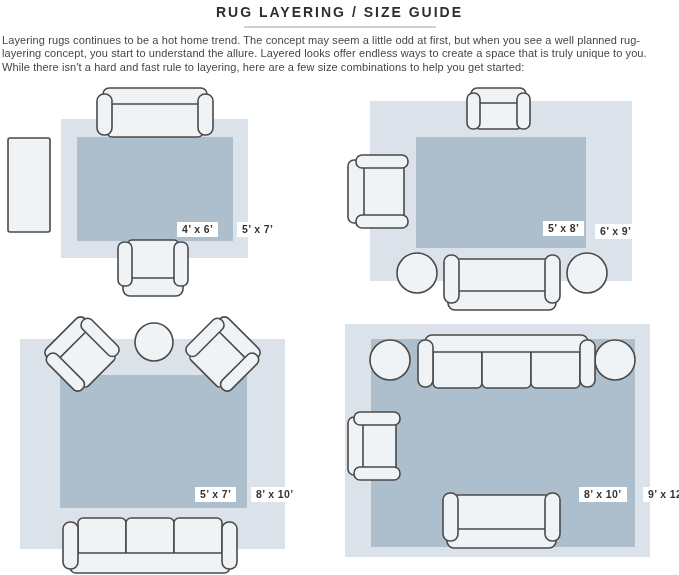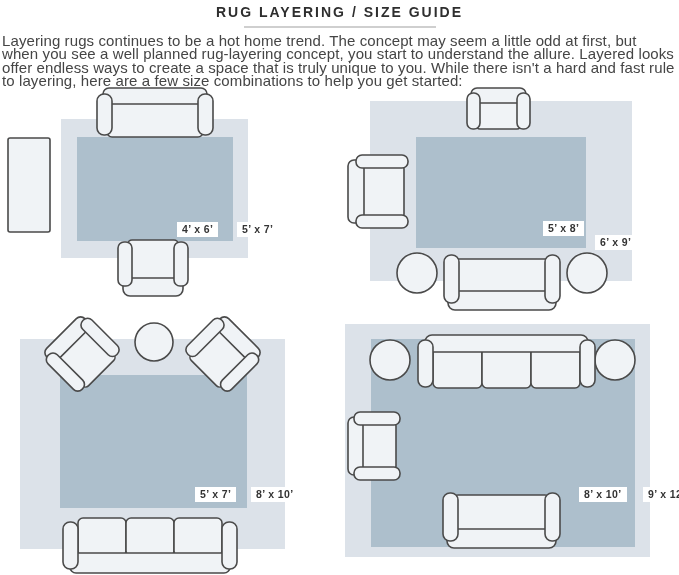--- a/index.html
+++ b/index.html
@@ -10,21 +10,21 @@
   }
   .header{width:679px;text-align:center;padding-top:3px;}
   .page-title{
     font-size:14px;font-weight:bold;letter-spacing:2px;color:#2e2e2e;
     margin:0;display:inline-block;
   }
   .title-divider{
     width:192px;height:2px;background:#cfcfcf;margin:5px auto 0 auto;
   }
   .intro{
-    margin:6px 2px 0 2px;font-size:15px;line-height:13.4px;color:#454545;
+    margin:6px 2px 0 2px;font-size:11px;line-height:13.4px;color:#454545;
     letter-spacing:0.1px;
   }
   .diagram{
     position:absolute;left:0;top:85px;width:653px;height:490px;
   }
   .quadrant{position:absolute;display:block;}
   .rug-outer{fill:var(--rug-outer,#dce2e9);}
   .rug-inner{fill:var(--rug-inner,#adbfcc);}
   .furn{
     fill:var(--furniture-fill,#f0f3f6);
@@ -159,20 +159,20 @@
       <rect class="furn" x="117" y="219" width="109" height="19" rx="7"></rect>
       <rect class="furn" x="113" y="183" width="15" height="48" rx="7"></rect>
       <rect class="furn" x="215" y="183" width="15" height="48" rx="7"></rect>
     </g>
   </svg>
 
   <span class="size-label" style="left:177px;top:137px;">4’ x 6’</span>
   <span class="size-label" style="left:237px;top:137px;">5’ x 7’</span>
 
   <span class="size-label" style="left:523px;top:136px;margin-left:20px;">5’ x 8’</span>
-  <span class="size-label" style="left:595px;top:150px;">6’ x 9’</span>
+  <span class="size-label" style="left:595px;top:139px;">6’ x 9’</span>
 
   <span class="size-label" style="left:195px;top:402px;">5’ x 7’</span>
   <span class="size-label" style="left:251px;top:402px;">8’ x 10’</span>
 
   <span class="size-label" style="left:579px;top:402px;">8’ x 10’</span>
   <span class="size-label" style="left:643px;top:402px;">9’ x 12’</span>
 </div>
 
 </body></html>

